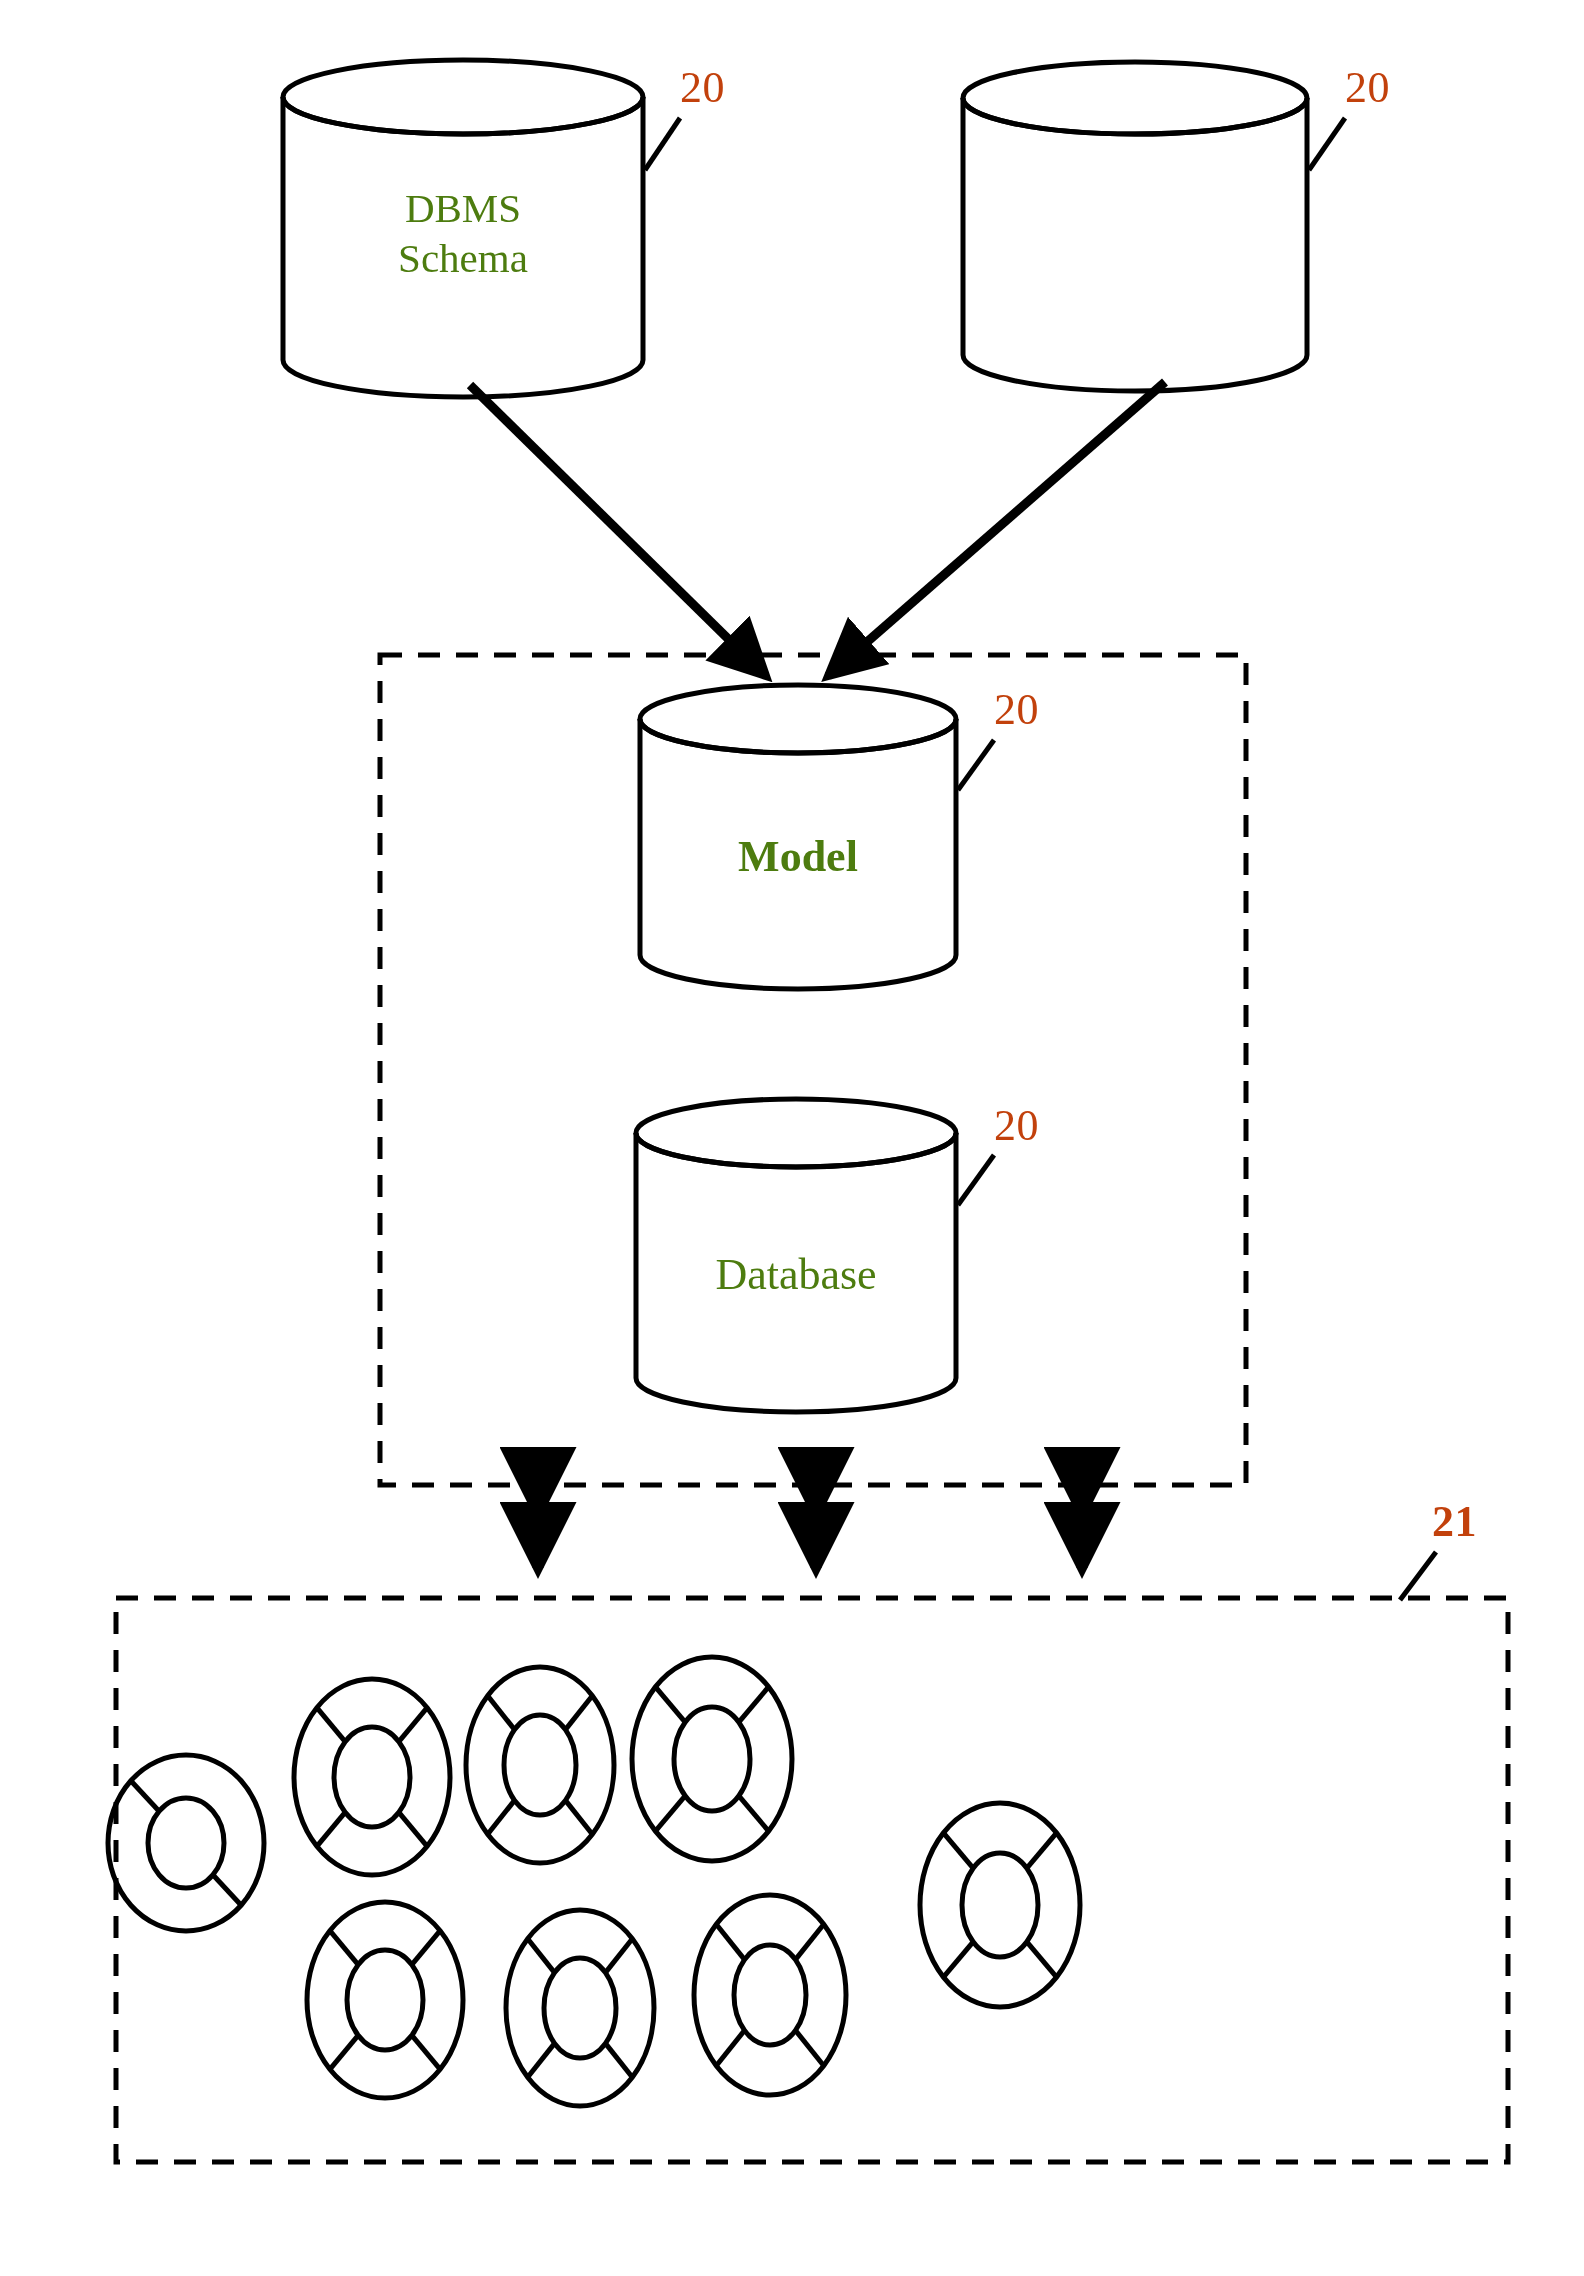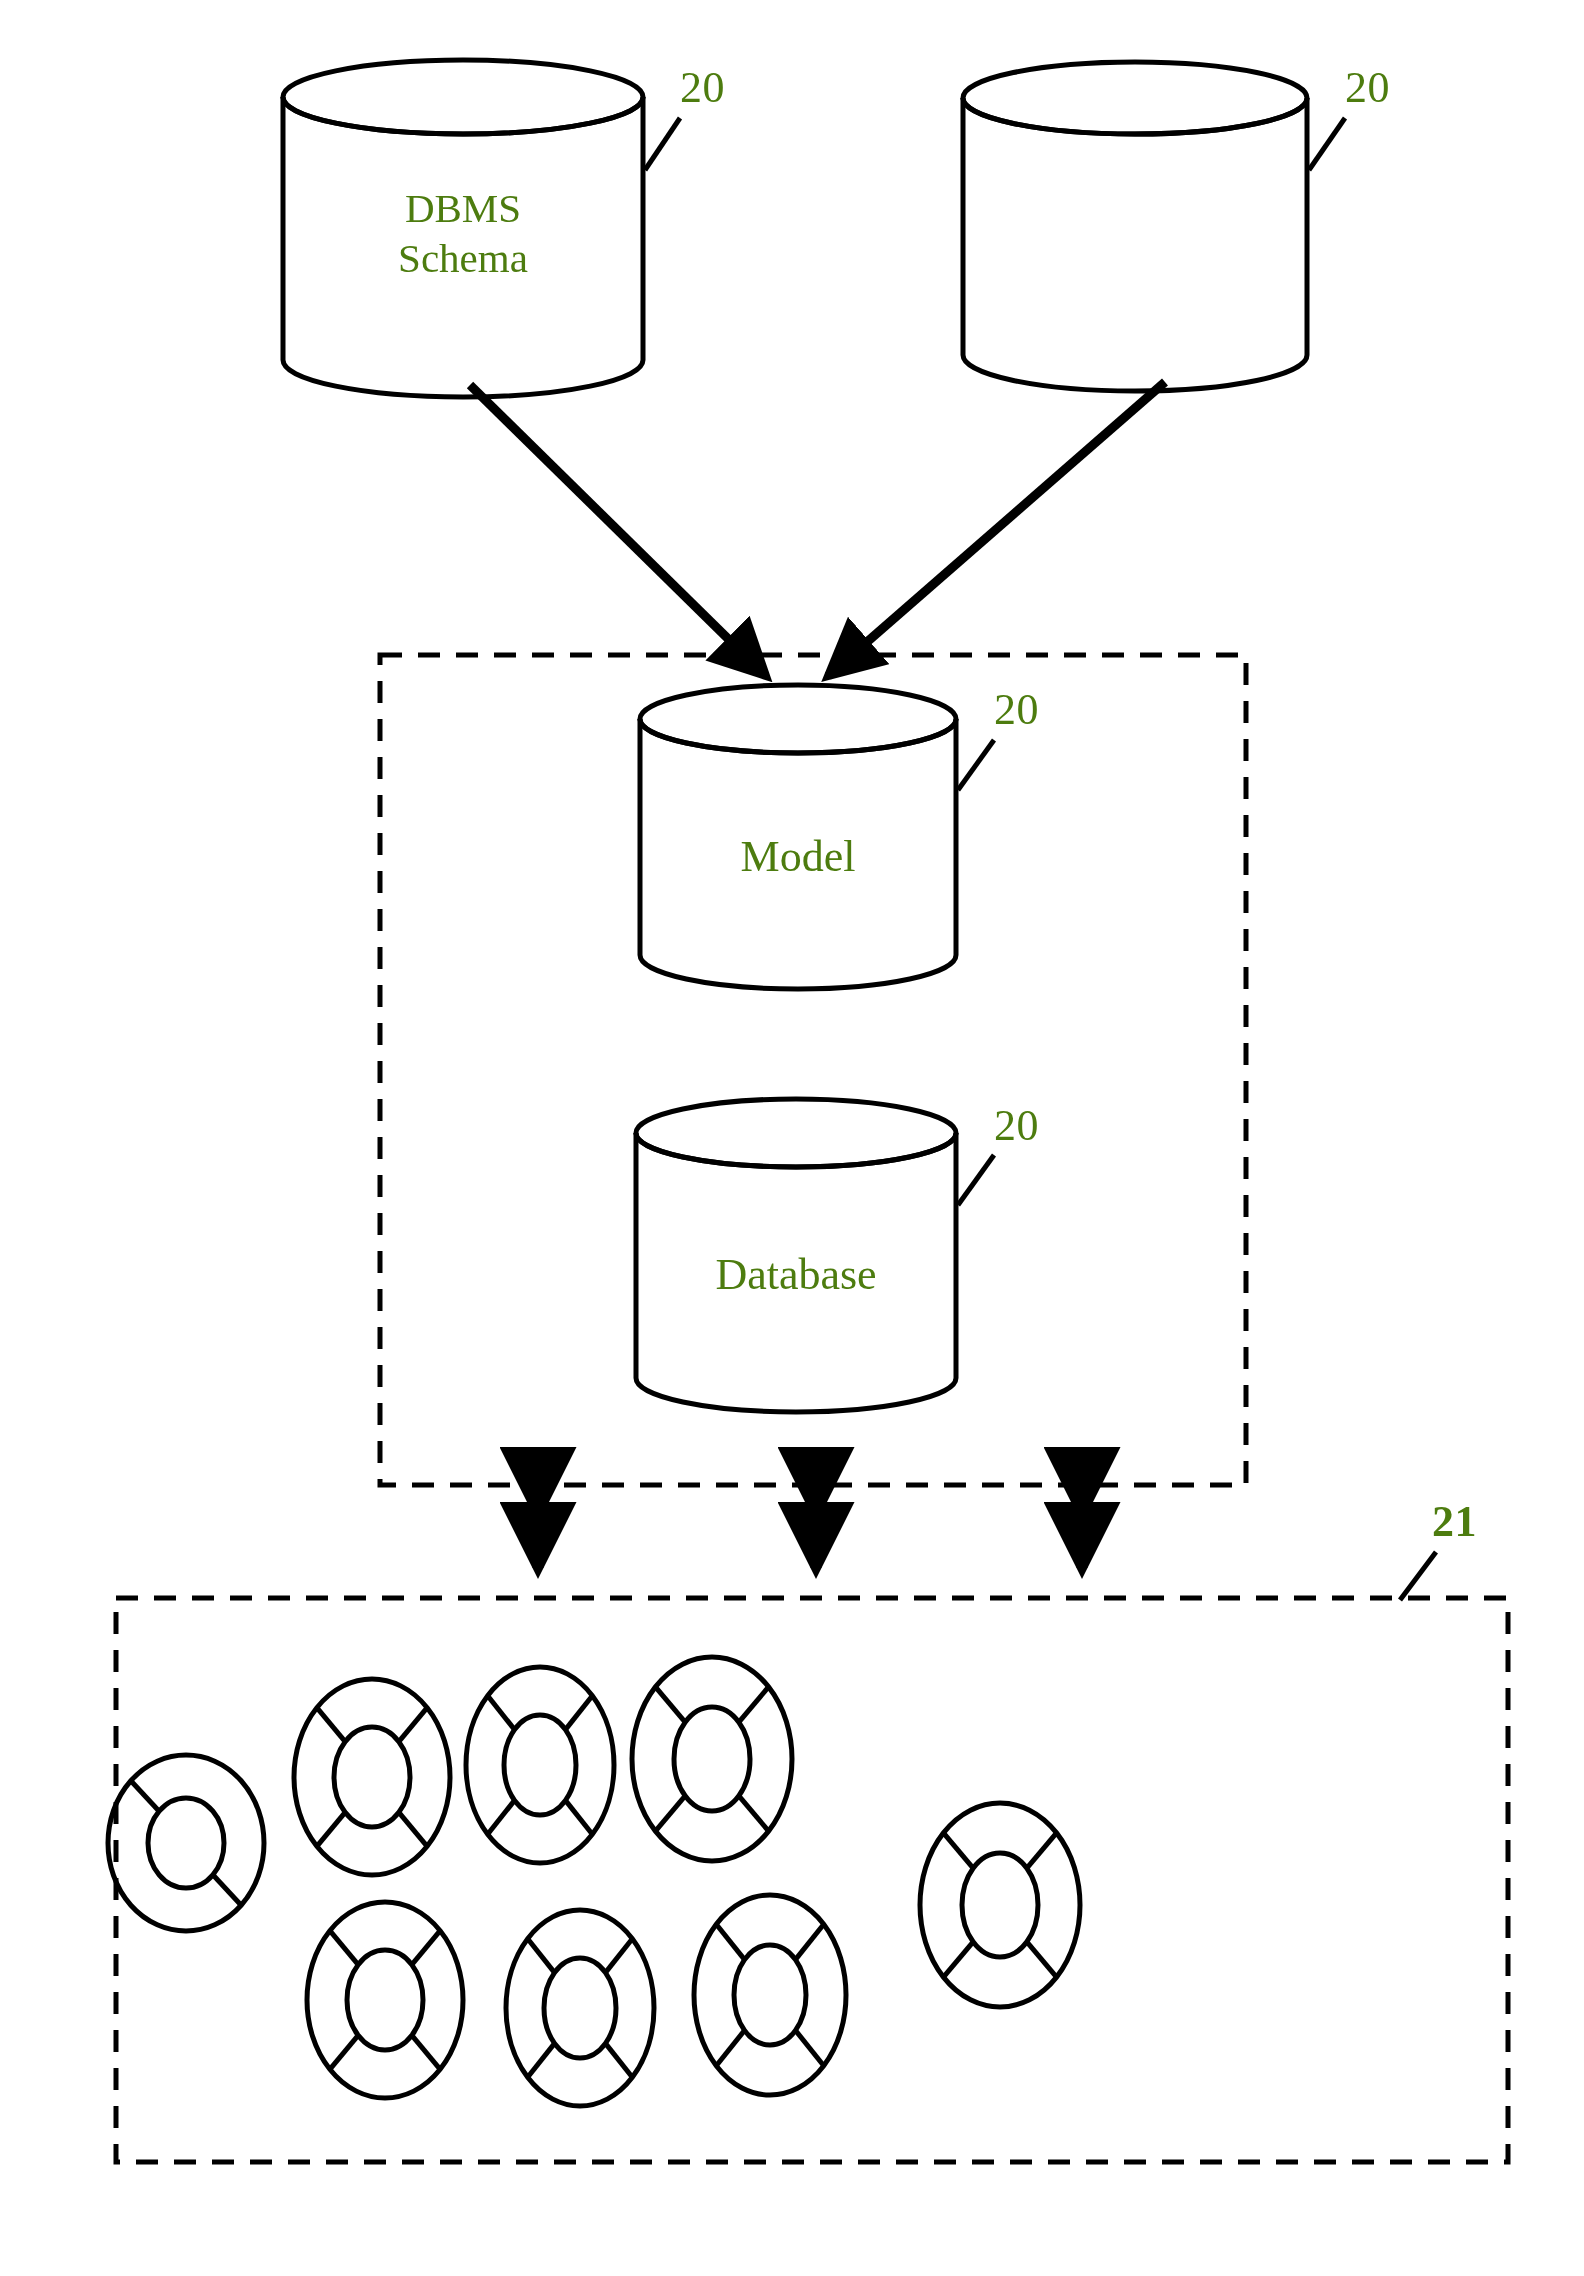--- a/index.html
+++ b/index.html
@@ -22,21 +22,21 @@
     position: absolute;
     top: 0;
     left: 0;
     width: 1584px;
     height: 2276px;
   }
   .ref-label {
     position: absolute;
     font-family: "Liberation Serif", serif;
     font-size: 44px;
-    color: #4d7c0f;
+    color: #c2410c;
     letter-spacing: 0.5px;
     white-space: nowrap;
     user-select: none;
   }
   .cyl-label {
     position: absolute;
     font-family: "Liberation Serif", serif;
     font-size: 41px;
     color: #4d7c0f;
     text-align: center;
@@ -185,21 +185,21 @@
           <line x1="795.4558441227157" y1="2030.3553390593274" x2="823.7401153701776" y2="2065.710678118655" stroke="#000000" stroke-width="5"></line>
         </g>
       </g>
 
   </svg>
 
   <div class="cyl-label" style="left:283px; top:183px; width:360px;">DBMS
 Schema</div>
 
 
-  <div class="cyl-label big" style="left:640px; top:830px; width:316px;">Model</div>
+  <div class="cyl-label big" style="left:640px; top:830px; width:316px;font-weight:bold;">Model</div>
 
   <div class="cyl-label big" style="left:636px; top:1248px; width:320px;font-family:Liberation Serif, serif;">Database</div>
 
   <div class="ref-label" style="left:680px; top:62px;">20</div>
 
   <div class="ref-label" style="left:1345px; top:62px;">20</div>
 
   <div class="ref-label" style="left:994px; top:684px;">20</div>
 
   <div class="ref-label" style="left:994px; top:1100px;">20</div>

